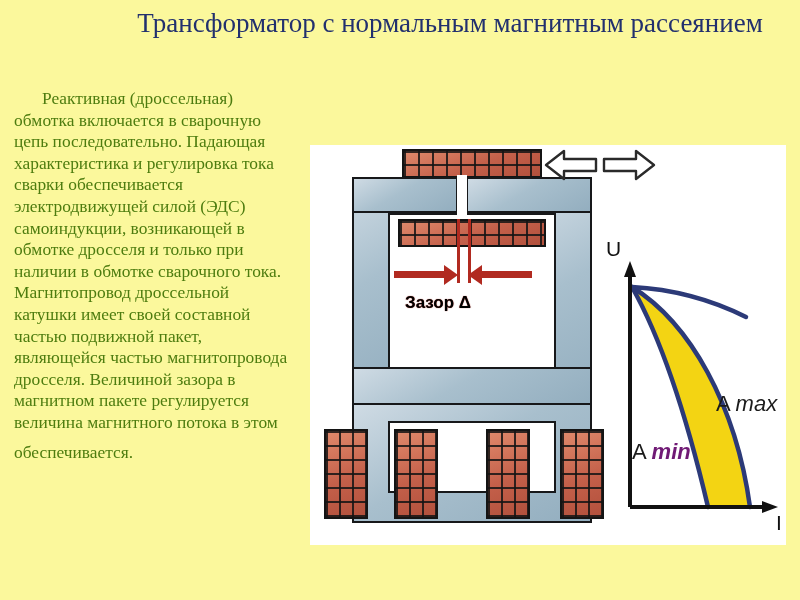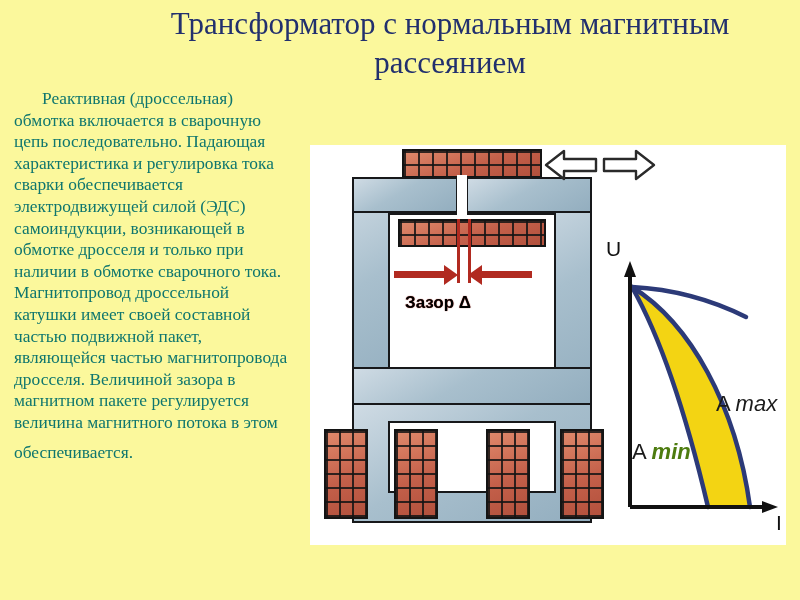--- a/index.html
+++ b/index.html
@@ -7,27 +7,27 @@
     width:800px;height:600px;overflow:hidden;position:relative;
     background:#fbf89c;
     font-family:"Liberation Serif", serif;
   }
   
   #title{
     position:absolute;left:120px;top:4px;width:660px;
     text-align:center;
     color:#22306e;
     font-family:"Liberation Serif", serif;
-    font-size:31px;line-height:39px;font-weight:normal;
+    font-size:27px;line-height:39px;font-weight:normal;
     letter-spacing:0px;
   }
   
   #body-text{
     position:absolute;left:14px;top:88px;width:276px;
-    color:#0f766e;
+    color:#4d7c0f;
     font-family:"Liberation Serif", serif;
     font-size:17.4px;line-height:21.6px;
     text-indent:28px;
     word-spacing:0px;
   }
   #body-text .last{display:block;text-indent:0;margin-top:8px;}
   
   #figure{
     position:absolute;left:310px;top:145px;width:476px;height:400px;
     background:#ffffff;
@@ -85,21 +85,21 @@
     font-size:21px;
   }
   #amax-label,#amin-label{
     position:absolute;white-space:nowrap;
     font-family:"Liberation Sans", sans-serif;
     font-size:22px;
   }
   #amax-label .k{color:#1b1b1b;font-style:normal;}
   #amax-label .v{color:#1b1b1b;font-style:italic;}
   #amin-label .k{color:#1b1b1b;font-style:normal;}
-  #amin-label .v{color:#4d7c0f;font-style:italic;font-weight:bold;}
+  #amin-label .v{color:#701a75;font-style:italic;font-weight:bold;}
 </style>
 </head>
 <body>
 
 <div id="title">Трансформатор с нормальным магнитным рассеянием</div>
 
 <div id="body-text">
   <span>Реактивная (дроссельная) обмотка включается в сварочную цепь последовательно. Падающая характеристика и регулировка тока сварки обеспечивается электродвижущей силой (ЭДС) самоиндукции, возникающей в обмотке дросселя и только при наличии в обмотке сварочного тока. Магнитопровод дроссельной катушки имеет своей составной частью подвижной пакет, являющейся частью магнитопровода дросселя. Величиной зазора в магнитном пакете регулируется величина магнитного потока в этом</span>
   <span class="last">обеспечивается.</span>
 </div>

